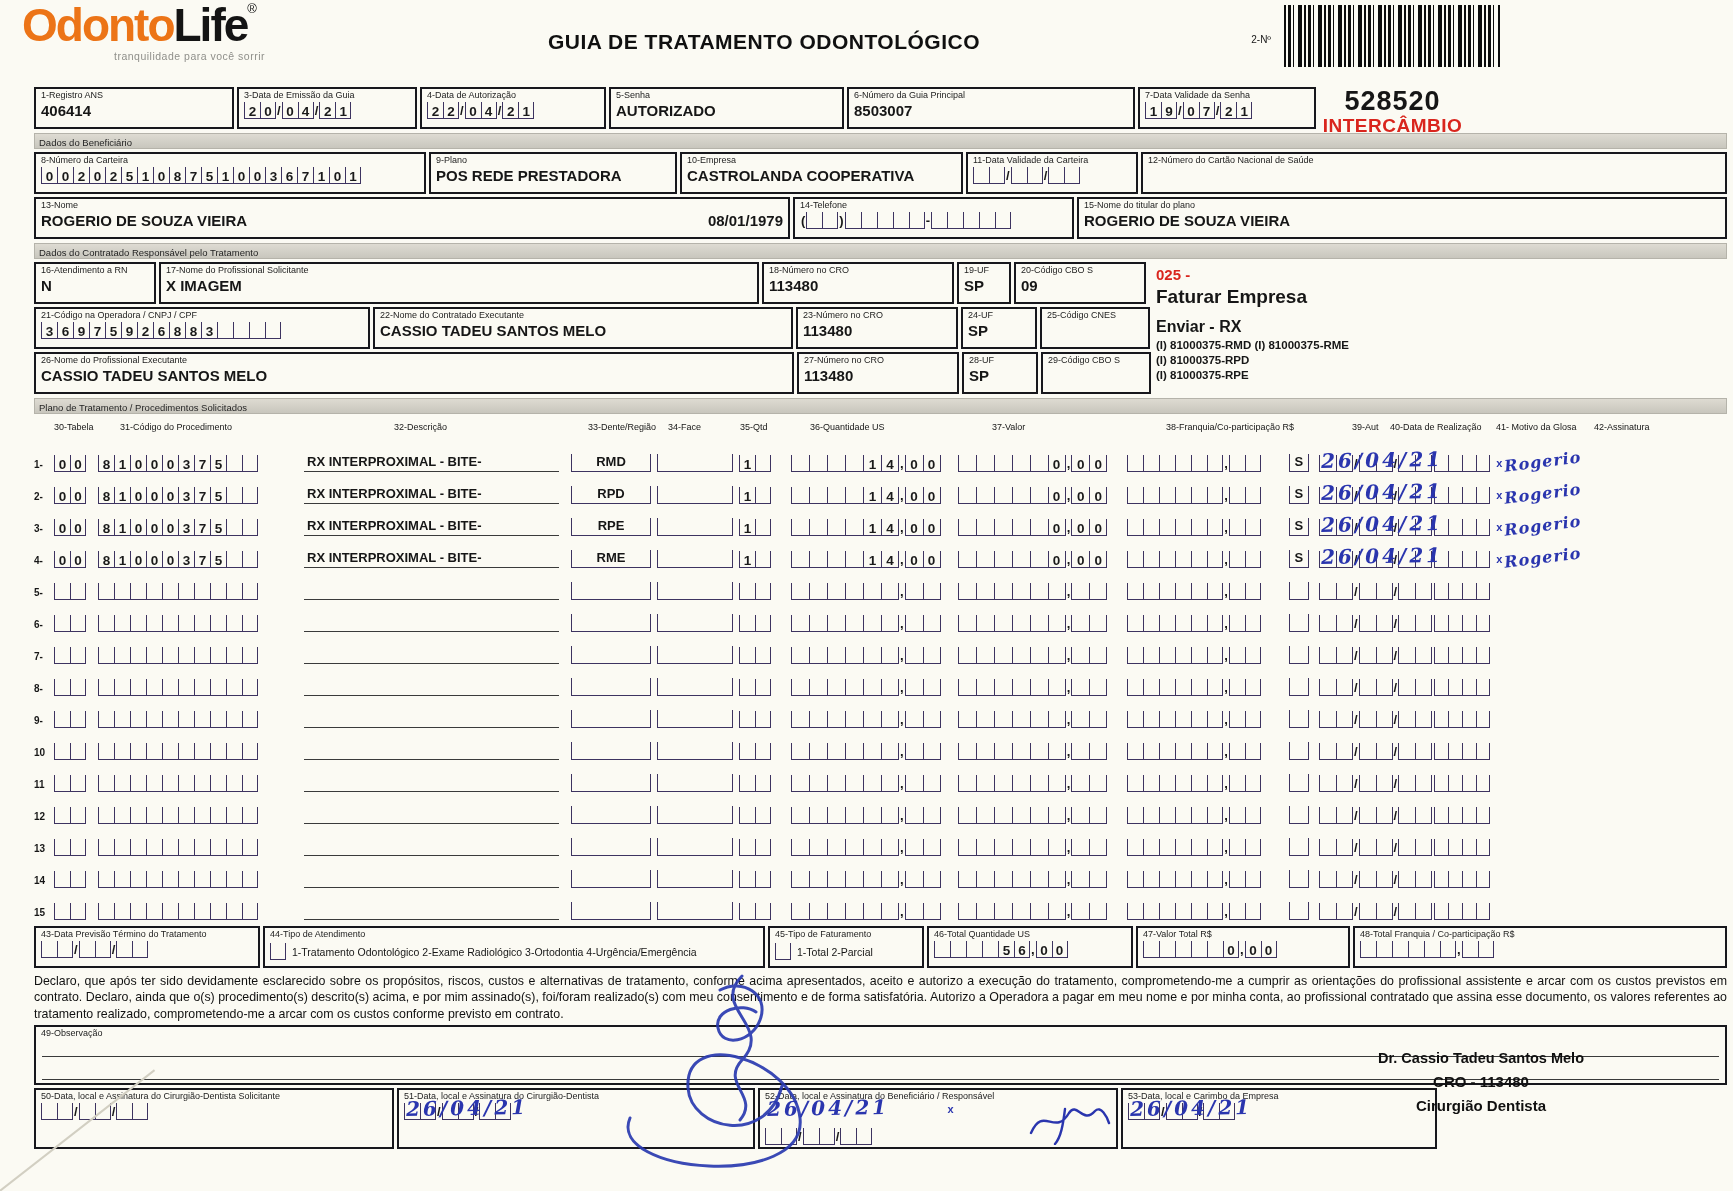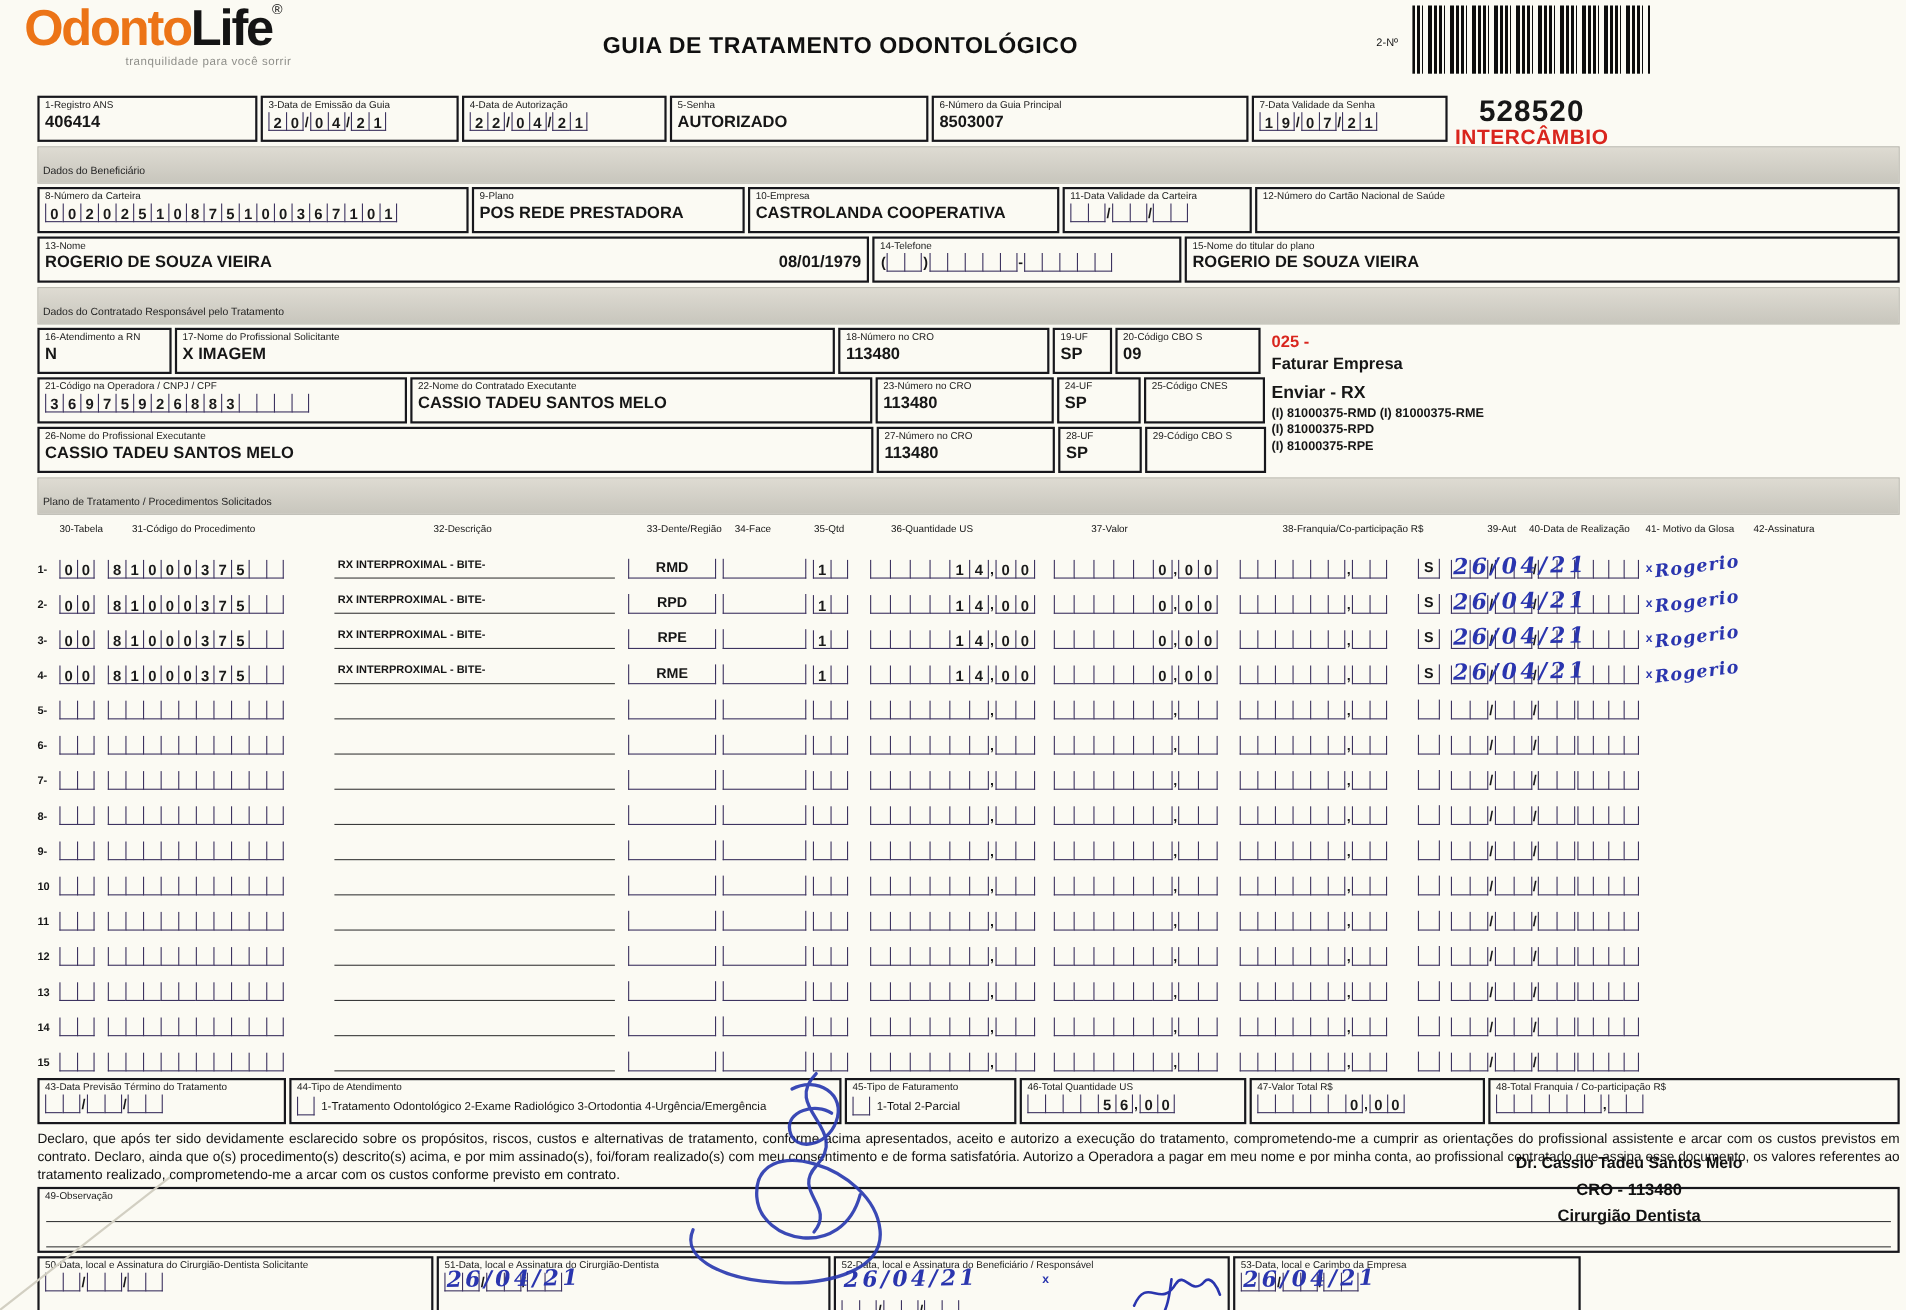--- a/index.html
+++ b/index.html
@@ -23,53 +23,53 @@
   .numzone .gno{font-size:27px;font-weight:600;letter-spacing:1px;color:#161616;}
   .numzone .itc{font-size:19px;font-weight:700;color:#d9251d;letter-spacing:.5px;margin-top:-2px;}
 
   
   .frow{display:flex;gap:3px;margin-top:3px;align-items:stretch;}
   .field{border:2px solid #17171c;padding:1px 5px 2px;min-height:42px;position:relative;background:transparent;}
   .flabel{display:block;font-size:9px;white-space:nowrap;color:#1c1c1c;}
   .fvalue{font-size:15px;font-weight:600;margin-top:2px;white-space:nowrap;display:flex;justify-content:space-between;}
   .fvalue .extra{font-weight:600;}
   .sbar{margin-top:4px;height:16px;background:linear-gradient(#dedbd2,#c8c6bd);border:1px solid #b5b3aa;
-        font-size:9.5px;padding:16px 4px;color:#242424;}
+        font-size:9.5px;padding:3px 4px;color:#242424;}
 
   
   .cells{display:inline-flex;align-items:flex-end;}
   .cell{display:inline-block;min-width:16px;width:16px;height:17px;line-height:19px;text-align:center;
         border-left:1.6px solid #3d3360;border-bottom:1.6px solid #3d3360;
         font-size:13.5px;font-weight:700;color:#1a1a1a;}
   .cell.end{border-right:1.6px solid #3d3360;}
   .sep{display:inline-block;margin:0 1px;font-size:13px;font-weight:700;line-height:17px;}
 
   
   .hand{font-family:"DejaVu Serif",serif;font-style:italic;color:#2a35ae;font-weight:600;}
   .hdate{position:absolute;left:2px;top:-7px;font-size:20px;letter-spacing:3px;transform:rotate(-1deg);white-space:nowrap;}
   .hsig{font-size:16px;display:inline-block;transform:rotate(-7deg);letter-spacing:1px;}
   .xmark{color:#2a35ae;font-size:11px;margin-right:2px;font-weight:700;}
 
   
   .csec{position:relative;}
   .annot{position:absolute;left:1122px;top:4px;width:575px;font-weight:600;}
   .annot .red{color:#d9251d;font-size:15px;font-weight:700;}
-  .annot .a1{font-size:15px;margin-top:3px;}
+  .annot .a1{font-size:19px;margin-top:3px;}
   .annot .a2{font-size:16px;margin-top:10px;}
   .annot .a3{font-size:11.5px;font-weight:700;margin-top:3px;}
 
   
   .ptable{margin-top:2px;position:relative;}
   .thead{position:relative;height:24px;font-size:9px;}
   .thead span{position:absolute;top:6px;white-space:nowrap;}
   .prow{display:flex;align-items:flex-end;height:32px;}
   .pnum{width:20px;font-size:10px;font-weight:600;padding-bottom:2px;}
   .pcod{margin-left:12px;}
   .pdesc{margin-left:46px;width:255px;}
-  .uline{border-bottom:1.6px solid #3a3a3a;font-size:10px;font-weight:700;height:18px;white-space:nowrap;padding-left:3px;}
+  .uline{border-bottom:1.6px solid #3a3a3a;font-size:13px;font-weight:700;height:18px;white-space:nowrap;padding-left:3px;}
   .ucell{border-left:1.6px solid #3d3360;border-right:1.6px solid #3d3360;border-bottom:1.6px solid #3d3360;
          font-size:13px;font-weight:700;height:18px;text-align:center;}
   .preg{margin-left:12px;width:80px;}
   .pface{margin-left:6px;width:76px;}
   .pqtd{margin-left:6px;}
   .pqus{margin-left:20px;}
   .pqus .cell,.pval .cell{width:18px;min-width:18px;}
   .pval{margin-left:17px;}
   .pfra{margin-left:20px;}
   .paut{margin-left:28px;width:20px;}

